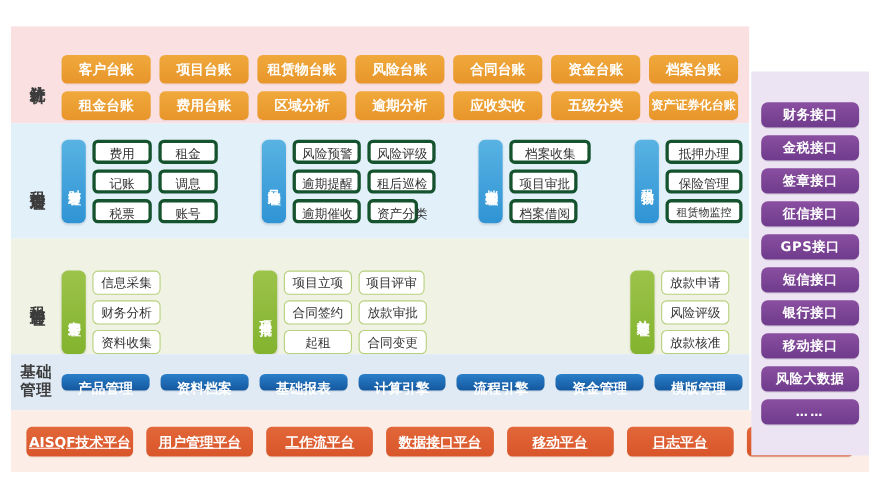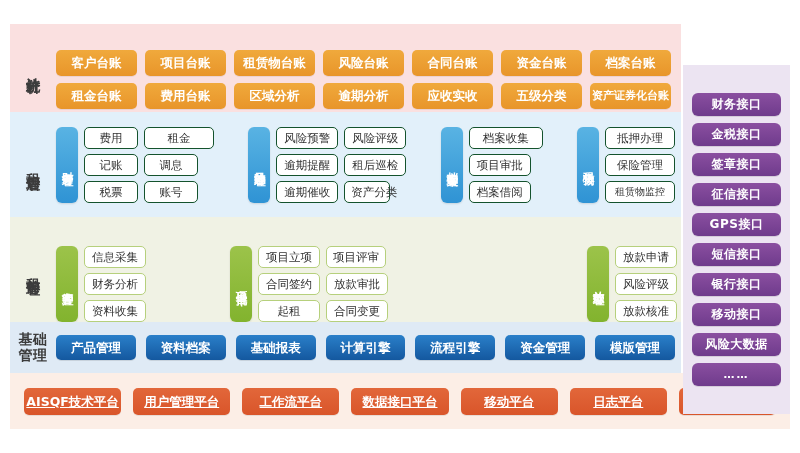--- a/index.html
+++ b/index.html
@@ -61,29 +61,29 @@
   .chip{
     height:22px;line-height:20px;
     border-radius:5px;background:#ffffff;
     text-align:center;font-size:11.5px;color:#333;
     box-sizing:border-box;white-space:nowrap;padding:0 6px;
   }
   .chip.small{font-size:10px;}
 
   
   .t-blue .cluster-tab{background:linear-gradient(#59b3e3,#2f93d4);}
-  .t-blue .chip{border:1px solid #14532d;}
+  .t-blue .chip{border:3px solid #14532d;}
   
   .t-green .cluster-tab{background:linear-gradient(#9cc34a,#82b32e);}
   .t-green .chip{border:1px solid #b6d07c;}
 
   
   .base-row{display:flex;gap:10px;padding-right:6px;}
   .base-pill{
-    flex:1 1 0;height:25px;line-height:25px;border-radius:5px;
+    flex:1 1 0;height:15px;line-height:25px;border-radius:5px;
     text-align:center;font-size:12.5px;font-weight:bold;color:#fff;
     background:linear-gradient(#2a7fc9,#14589f);
     box-shadow:0 1px 0 rgba(0,0,0,.10);
     white-space:nowrap;
   }
 
   
   .band-bottom{
     position:absolute;left:10px;top:373px;width:780px;height:56px;
     background:#fceee6;display:flex;align-items:center;
@@ -151,21 +151,21 @@
       <div class="band-label vert">租后管理</div>
       <div class="band-body">
         <div class="clusters" style="justify-content:space-between;padding-right:6px;">
 
           <div class="cluster">
             <div class="cluster-tab">财务管理</div>
             <div class="cluster-grid" style="grid-template-rows:repeat(3,22px);">
               <div class="chip" style="width:54px">费用</div>
               <div class="chip" style="width:54px">记账</div>
               <div class="chip" style="width:54px">税票</div>
-              <div class="chip" style="width:70px">租金</div>
+              <div class="chip" style="width:54px">租金</div>
               <div class="chip" style="width:54px">调息</div>
               <div class="chip" style="width:54px">账号</div>
             </div>
           </div>
 
           <div class="cluster">
             <div class="cluster-tab">风险管理</div>
             <div class="cluster-grid" style="grid-template-rows:repeat(3,22px);">
               <div class="chip" style="width:62px">风险预警</div>
               <div class="chip" style="width:62px">逾期提醒</div>
@@ -194,21 +194,21 @@
             </div>
           </div>
 
         </div>
       </div>
     </div>
 
     <div class="band band-pre t-green">
       <div class="band-label vert">租前管理</div>
       <div class="band-body">
-        <div class="clusters" style="padding-right:4px;margin-top:28px;">
+        <div class="clusters" style="padding-right:18px;margin-top:28px;">
 
           <div class="cluster">
             <div class="cluster-tab">客户管理</div>
             <div class="cluster-grid" style="grid-template-rows:repeat(3,22px);">
               <div class="chip" style="width:62px">信息采集</div>
               <div class="chip" style="width:62px">财务分析</div>
               <div class="chip" style="width:62px">资料收集</div>
             </div>
           </div>
 

